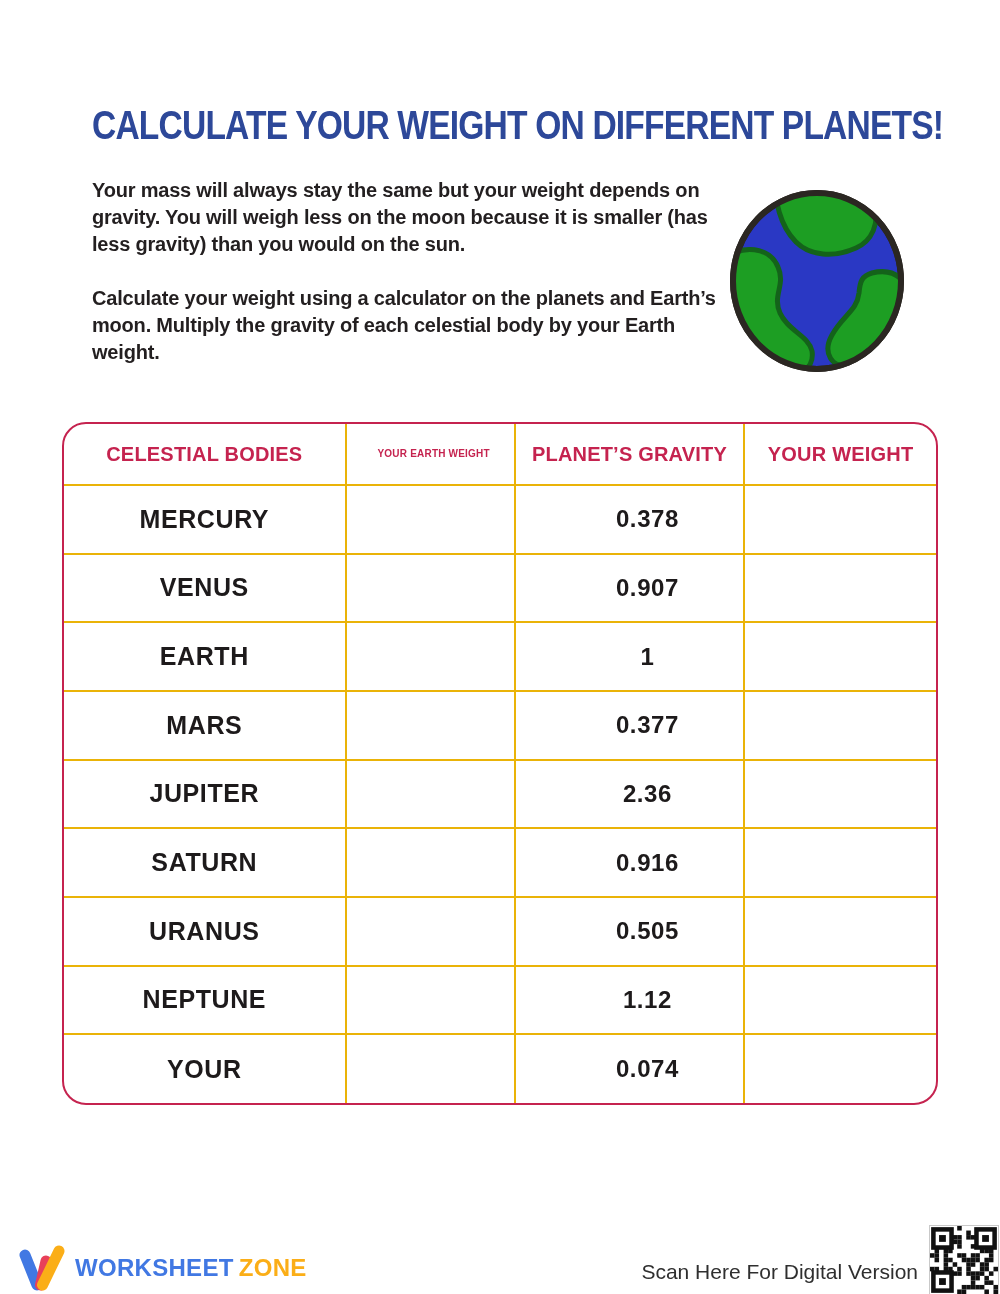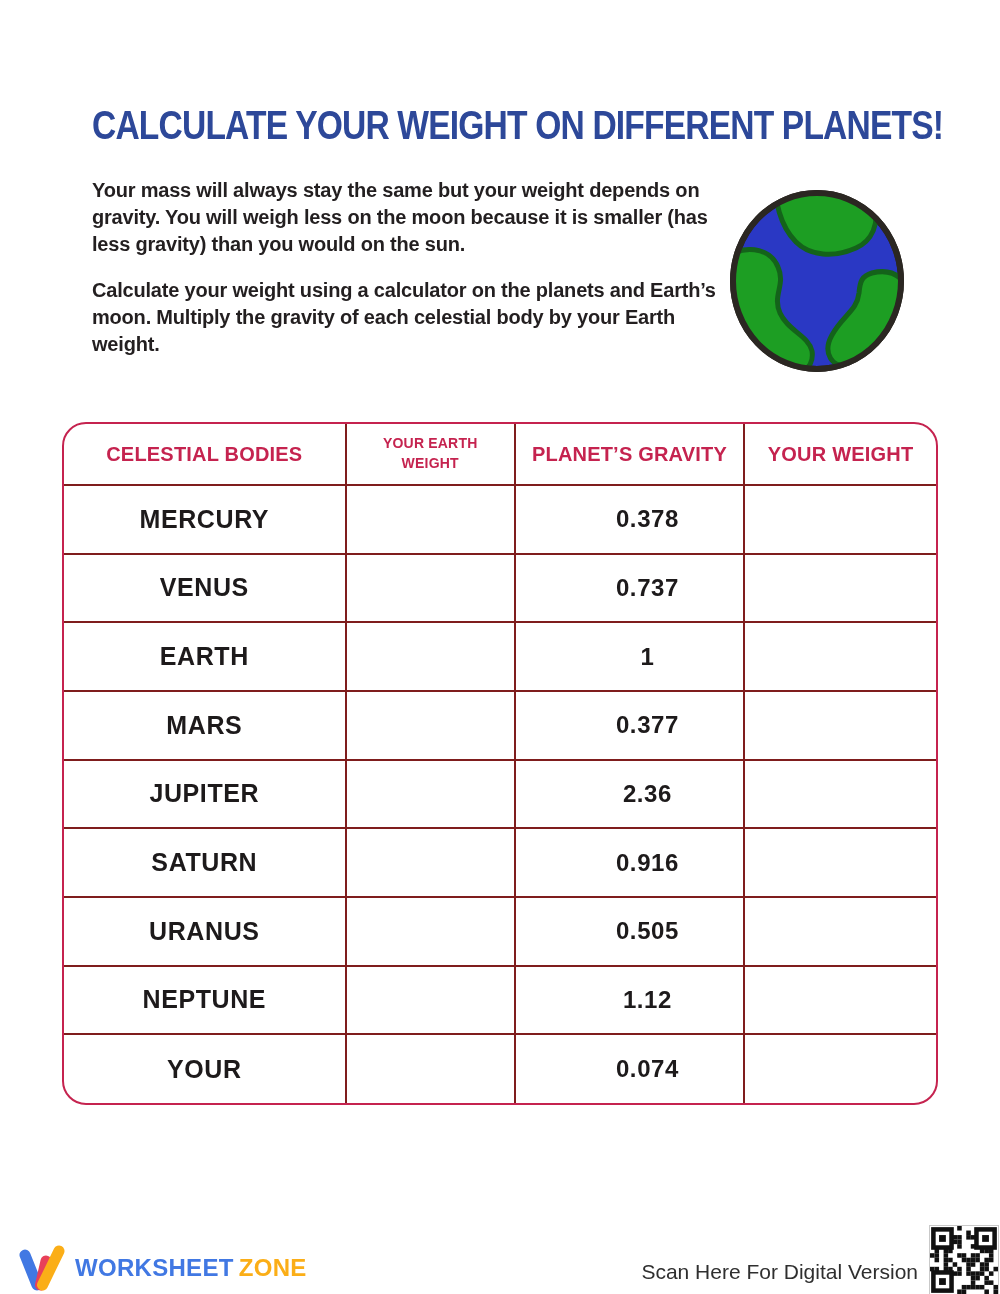--- a/index.html
+++ b/index.html
@@ -34,21 +34,21 @@
     position: absolute;
     left: 92px;
     top: 177px;
     width: 628px;
     color: #231f20;
     font-size: 20px;
     font-weight: 700;
     line-height: 1.36;
     letter-spacing: -0.2px;
   }
-  .intro p + p { margin-top: 18px; }
+  .intro p + p { margin-top: 26px; }
 
   
   .earth {
     position: absolute;
     left: 722px;
     top: 183px;
     width: 190px;
     height: 195px;
   }
 
@@ -70,26 +70,26 @@
     border-collapse: collapse;
     table-layout: fixed;
     border-radius: 9px;
   }
   col.c1 { width: 32.3%; }
   col.c2 { width: 19.4%; }
   col.c3 { width: 26.3%; }
   col.c4 { width: 22.0%; }
 
   th, td {
-    border: 2px solid #7f1d1d;
+    border: 2px solid #eab308;
     text-align: center;
     vertical-align: middle;
   }
   th { height: 61px; color: #c5234f; font-weight: 800; font-size: 20px; letter-spacing: 0.2px; }
-  th.small { font-size: 14px; line-height: 1.4; padding: 0 24px; }
+  th.small { font-size: 10px; line-height: 1.4; padding: 0 24px; text-align: right; }
   td { height: 62px; color: #1d1a1b; font-weight: 800; }
   td.name { font-size: 25px; letter-spacing: 0.6px; }
   td.value { font-size: 24px; letter-spacing: 0.6px; padding-left: 36px; }
 
   
   th { border-top: none; }
   th:first-child, td:first-child { border-left: none; }
   th:last-child, td:last-child { border-right: none; }
   tbody tr:last-child td { border-bottom: none; }
 
@@ -172,21 +172,21 @@
       <tbody>
         <tr>
           <td class="name">MERCURY</td>
           <td></td>
           <td class="value">0.378</td>
           <td></td>
         </tr>
         <tr>
           <td class="name">VENUS</td>
           <td></td>
-          <td class="value">0.737</td>
+          <td class="value">0.907</td>
           <td></td>
         </tr>
         <tr>
           <td class="name">EARTH</td>
           <td></td>
           <td class="value">1</td>
           <td></td>
         </tr>
         <tr>
           <td class="name">MARS</td>

